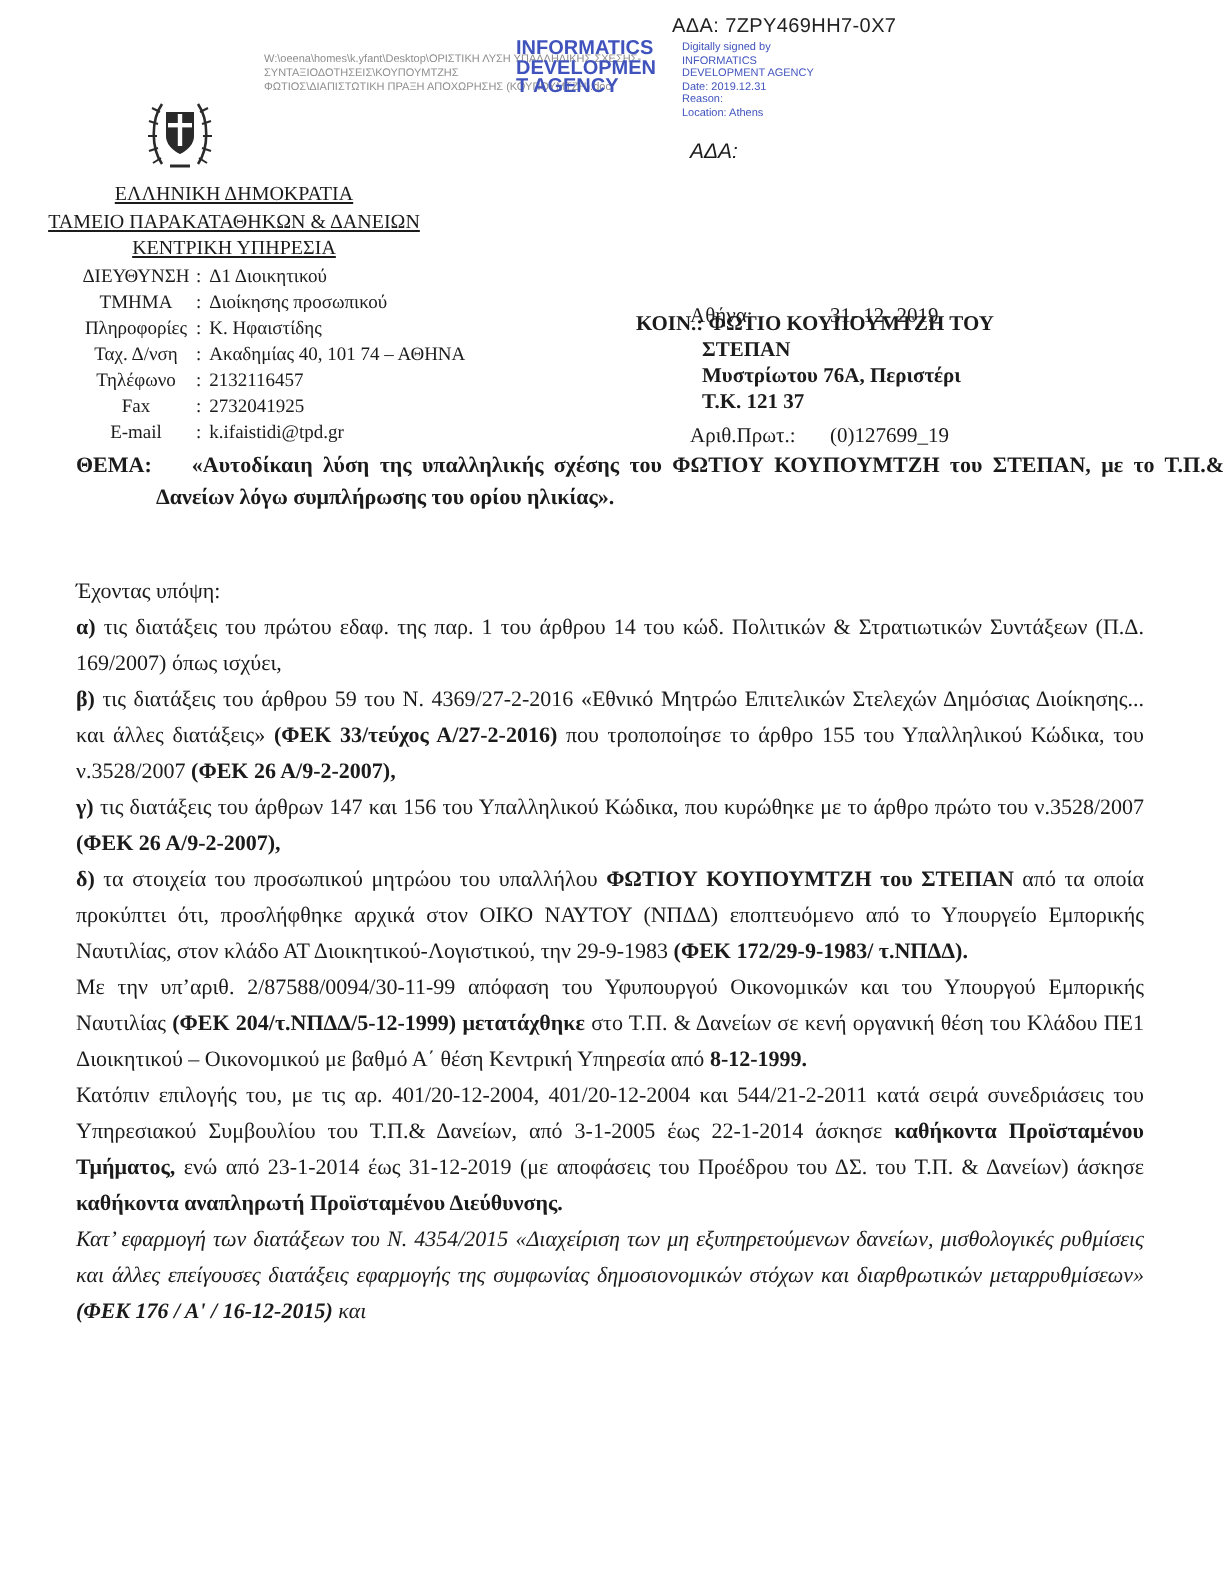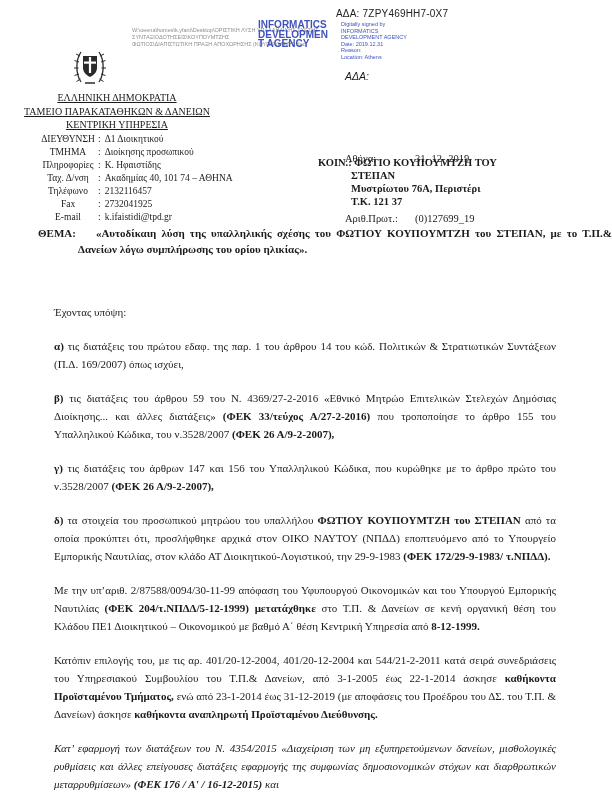--- a/index.html
+++ b/index.html
@@ -28,21 +28,21 @@
   .drow{display:flex;margin-bottom:12px;margin-top:48px;}
   .dlabel{width:70px;flex:0 0 70px;}
 
   .recipient{top:156px;left:318px;font-weight:bold;font-size:10.5px;line-height:13px;}
   .recipient div:not(:first-child){margin-left:33px;}
 
   .thema{top:226px;left:38px;width:534px;font-weight:bold;font-size:11px;line-height:15.5px;text-align:justify;padding-left:40px;text-indent:-40px;}
   .tlabel{margin-right:20px;}
 
   .docbody{top:287px;left:38px;width:534px;font-size:11px;line-height:18px;text-align:justify;}
-  .docbody p{margin:16px;}
+  .docbody p{margin:0;}
   .b{font-weight:bold;}
   .italic{font-style:italic;}
 </style>
 </head>
 <body>
 
 <div class="sheet">
 
   <div class="abs ada-top">ΑΔΑ: 7ZPY469HH7-0X7</div>
 

